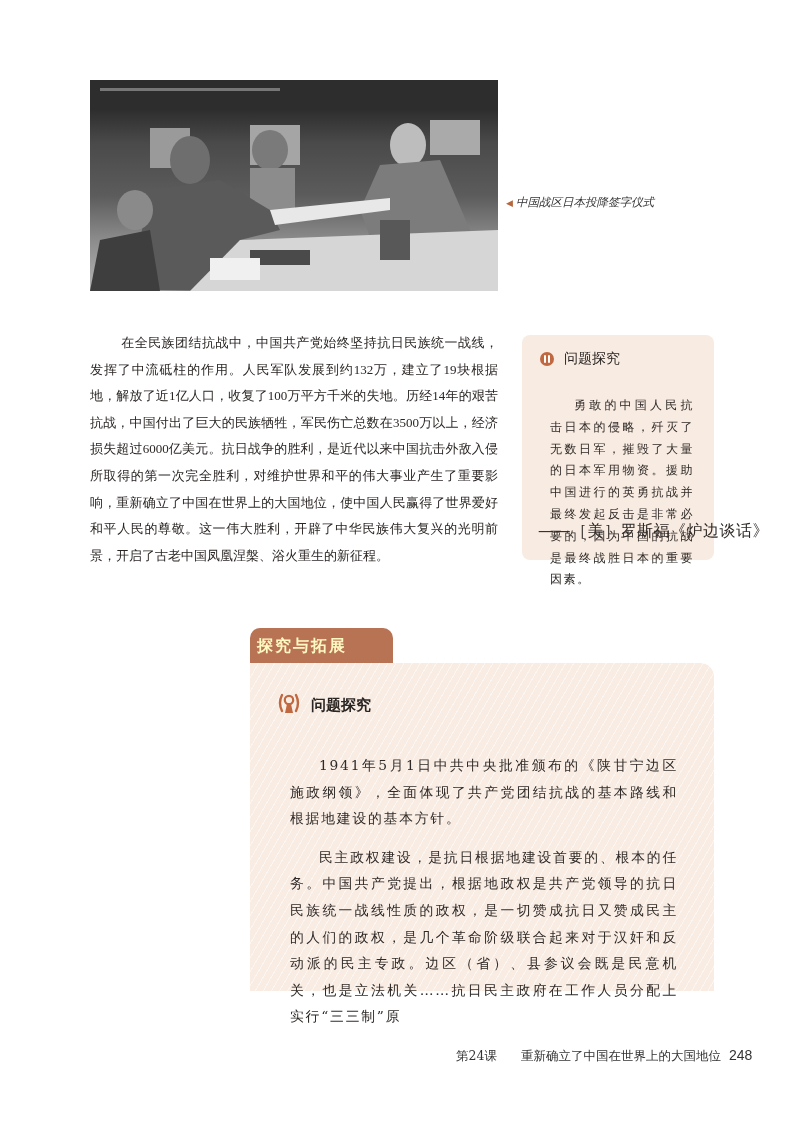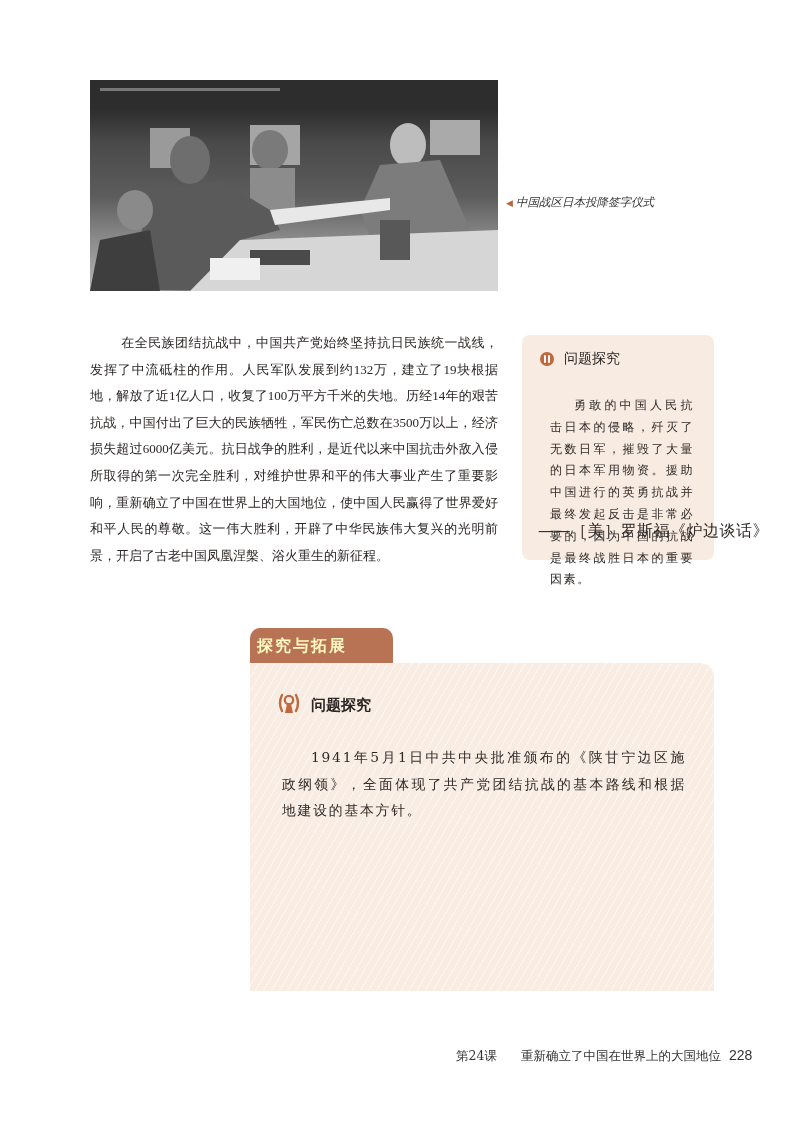--- a/index.html
+++ b/index.html
@@ -29,21 +29,21 @@
          border-radius:10px 10px 0 0; color:#fef9c3; font-family:"DejaVu Sans","Liberation Sans",sans-serif;
          font-weight:bold; font-size:16px; letter-spacing:2px; line-height:36px; padding-left:7px; box-sizing:border-box; }
   .explore-box { position:absolute; left:250px; top:663px; width:464px; height:328px;
                  background-color:#f9ece3;
                  background-image:repeating-linear-gradient(120deg, rgba(255,255,255,0.55) 0 1px, transparent 1px 7px);
                  border-radius:0 14px 0 0; }
   .exp-head { position:absolute; left:27px; top:29px; display:flex; align-items:center; gap:10px;
               font-family:"DejaVu Sans","Liberation Sans",sans-serif; font-size:15px; color:#2a2522;font-weight:bold; }
   .exp-body { position:absolute; left:28px; top:77px; width:412px; font-size:13.8px; line-height:26.6px;
               letter-spacing:1.8px; text-align:justify; color:#2f2a27; }
-  .exp-body p { margin:4px; text-indent:2.1em; }
+  .exp-body p { margin:12px; text-indent:2.1em; }
   .footer { position:absolute; left:456px; top:1047px; font-family:"DejaVu Serif","Liberation Serif",serif; font-size:12.5px; color:#333; white-space:nowrap; }
   .footer .lesson { margin-right:24px; }
   .footer .page-num { font-family:"Liberation Sans","DejaVu Sans",sans-serif; font-size:14px; margin-left:8px; }
 </style>
 </head>
 <body>
 
 <div class="photo">
   <svg width="408" height="211" viewBox="0 0 408 211">
     <rect x="0" y="0" width="408" height="30" fill="#2d2d2d"></rect>
@@ -97,18 +97,19 @@
         <path d="M5 3 Q1 11 5 19" stroke="#c0683f" stroke-width="2.4" fill="none" stroke-linecap="round"></path>
         <path d="M19 3 Q23 11 19 19" stroke="#c0683f" stroke-width="2.4" fill="none" stroke-linecap="round"></path>
         <circle cx="12" cy="8" r="4.2" stroke="#c0683f" stroke-width="2.2" fill="none"></circle>
         <path d="M10 12 L8 21 L16 21 L14 12 Z" fill="#c0683f"></path>
       </svg>
     </span>
     <span>问题探究</span>
   </div>
   <div class="exp-body">
     <p>1941年5月1日中共中央批准颁布的《陕甘宁边区施政纲领》，全面体现了共产党团结抗战的基本路线和根据地建设的基本方针。</p>
+    <p>民主政权建设，是抗日根据地建设首要的、根本的任务。中国共产党提出，根据地政权是共产党领导的抗日民族统一战线性质的政权，是一切赞成抗日又赞成民主的人们的政权，是几个革命阶级联合起来对于汉奸和反动派的民主专政。边区（省）、县参议会既是民意机关，也是立法机关……抗日民主政府在工作人员分配上实行“三三制”原</p>
   </div>
 </div>
 
 <div class="footer">
-  <span class="lesson">第24课</span><span>重新确立了中国在世界上的大国地位</span><span class="page-num">228</span>
+  <span class="lesson">第24课</span><span>重新确立了中国在世界上的大国地位</span><span class="page-num">248</span>
 </div>
 
 </body></html>

